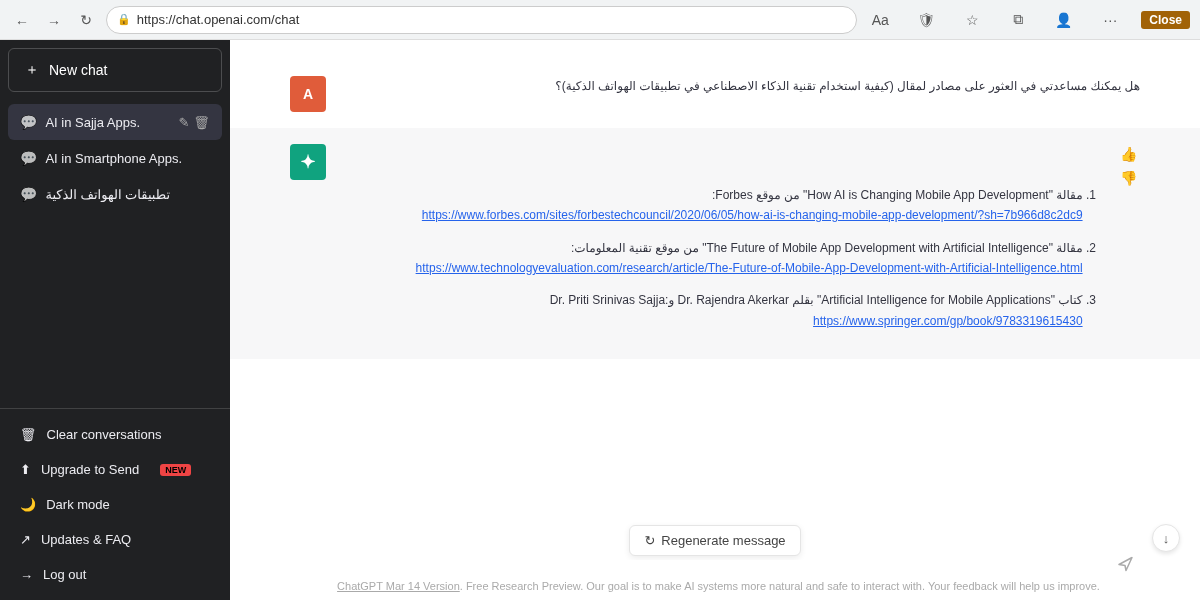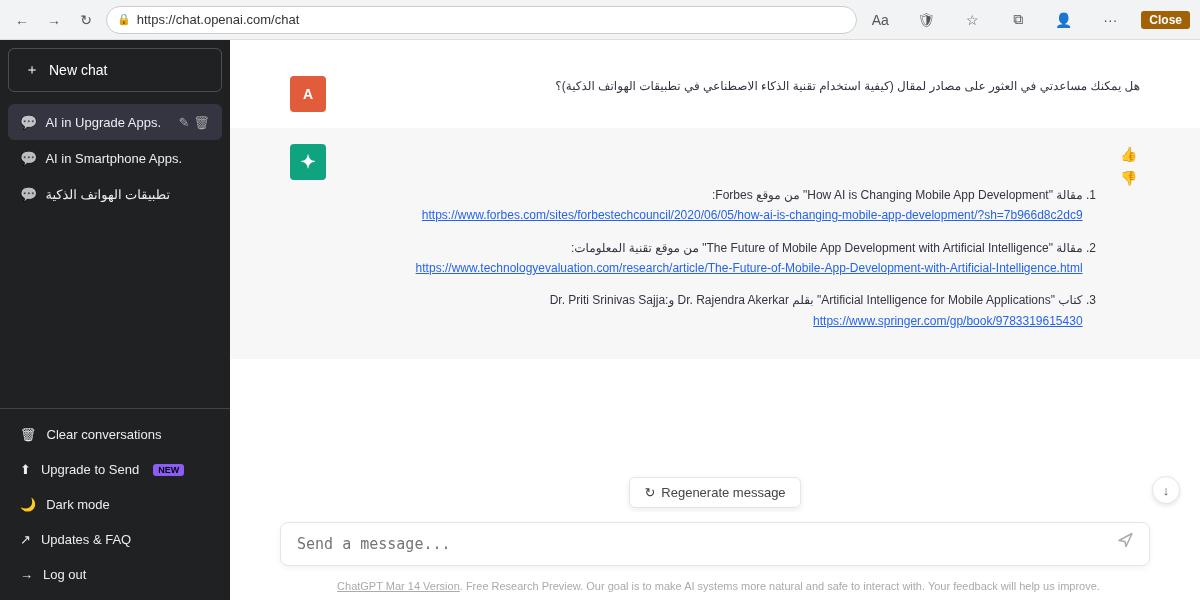--- a/index.html
+++ b/index.html
@@ -114,27 +114,27 @@
       display: flex;
       align-items: center;
       gap: 10px;
       padding: 10px 12px;
       border-radius: 6px;
       color: #ececf1;
       font-size: 13px;
       cursor: pointer;
     }
     .badge-new {
-      background: #8b5cf6;
+      background: #ef4444;
       color: #000;
       font-size: 9px;
       font-weight: bold;
       padding: 1px 5px;
       border-radius: 3px;
-      margin-left: 4px;
+      margin-left: 11px;
     }
 
     
     .chat-main {
       flex: 1;
       display: flex;
       flex-direction: column;
       background: #fff;
       overflow: hidden;
     }
@@ -249,21 +249,21 @@
       <button class="new-chat-btn">
         <span>＋</span>
         <span>New chat</span>
       </button>
     </div>
 
     <div class="chat-list">
 
       <div class="chat-item active">
         <span class="chat-icon">💬</span>
-        <span class="chat-item-text">AI in Upgrade Apps.</span>
+        <span class="chat-item-text">AI in Sajja Apps.</span>
         <div class="chat-item-actions">
           <span style="font-size:13px;cursor:pointer;color:#aaa;">✎</span>
           <span style="font-size:13px;cursor:pointer;color:#aaa;">🗑</span>
         </div>
       </div>
 
       <div class="chat-item">
         <span class="chat-icon">💬</span>
         <span class="chat-item-text">AI in Smartphone Apps.</span>
       </div>
@@ -337,21 +337,20 @@
     </div>
 
     <div style="position:relative; text-align:center; padding: 4px 0;">
       <div style="display:inline-flex; align-items:center; gap:6px; background:white; border:1px solid #e5e5e5; border-radius:6px; padding:7px 14px; font-size:13px; color:#444; box-shadow:0 2px 6px rgba(0,0,0,0.08); cursor:pointer;">
         <span>↻</span>
         <span>Regenerate message</span>
       </div>
     </div>
 
     <div class="chat-input-area">
-      <textarea class="chat-input-box" rows="1" placeholder="Send a message..." style=""></textarea>
       <button class="send-btn">
         <svg width="16" height="16" viewBox="0 0 16 16" fill="none" xmlns="http://www.w3.org/2000/svg">
           <path d="M1 8L14 1L8 14L7 9L1 8Z" stroke="#aaa" stroke-width="1.5" stroke-linejoin="round"></path>
         </svg>
       </button>
       
       <div style="position:absolute; right:20px; top:-36px; width:28px; height:28px; background:white; border:1px solid #e5e5e5; border-radius:50%; display:flex; align-items:center; justify-content:center; cursor:pointer; box-shadow:0 2px 4px rgba(0,0,0,0.1); font-size:13px; color:#555;">↓</div>
     </div>
     <div class="chat-footer">
       <a href="#">ChatGPT Mar 14 Version</a><span>. Free Research Preview. Our goal is to make AI systems more natural and safe to interact with. Your feedback will help us improve.</span>

